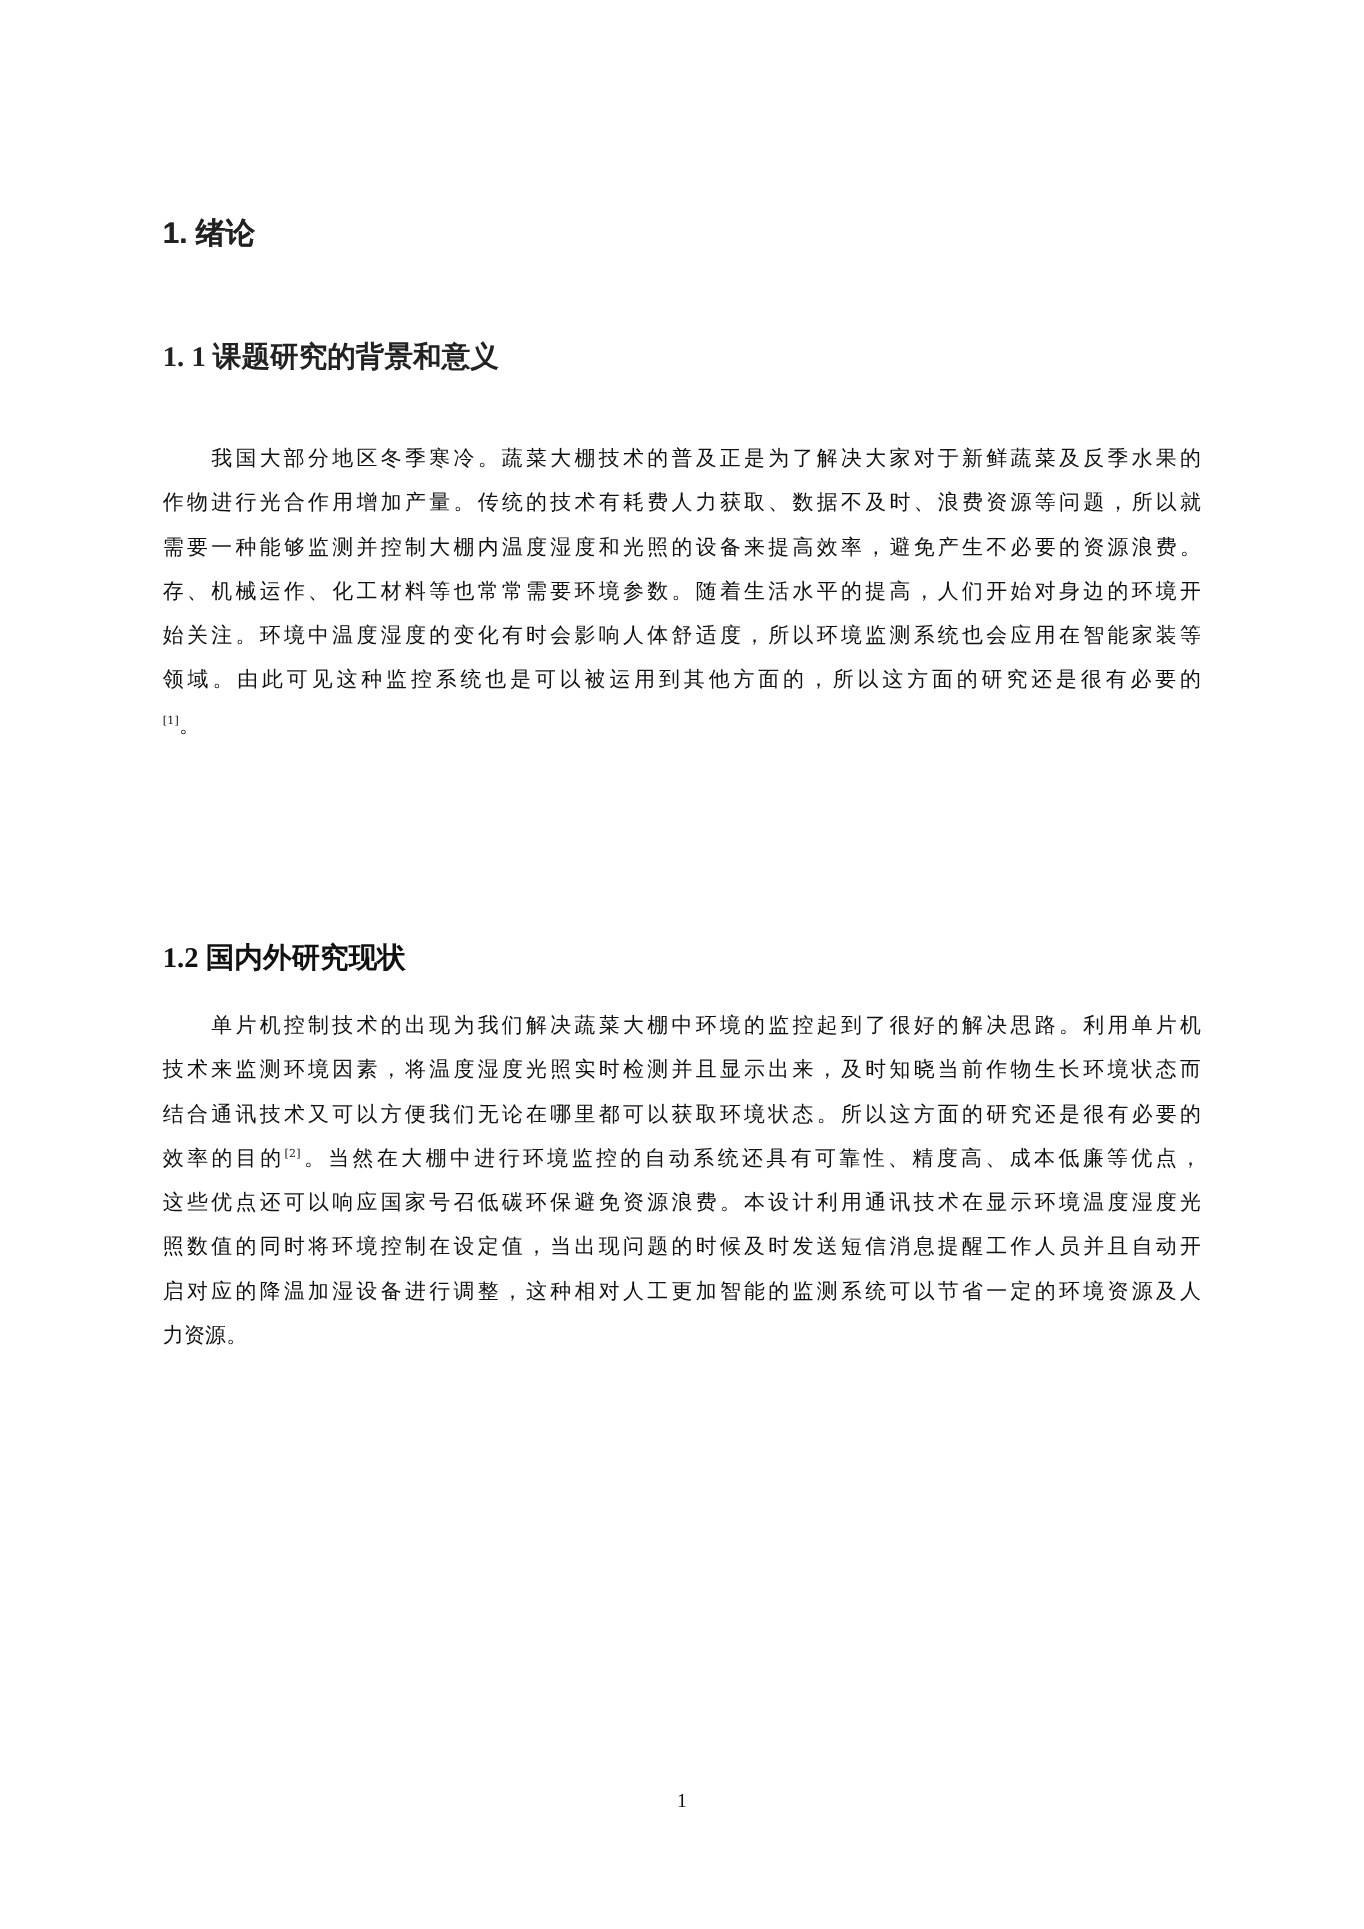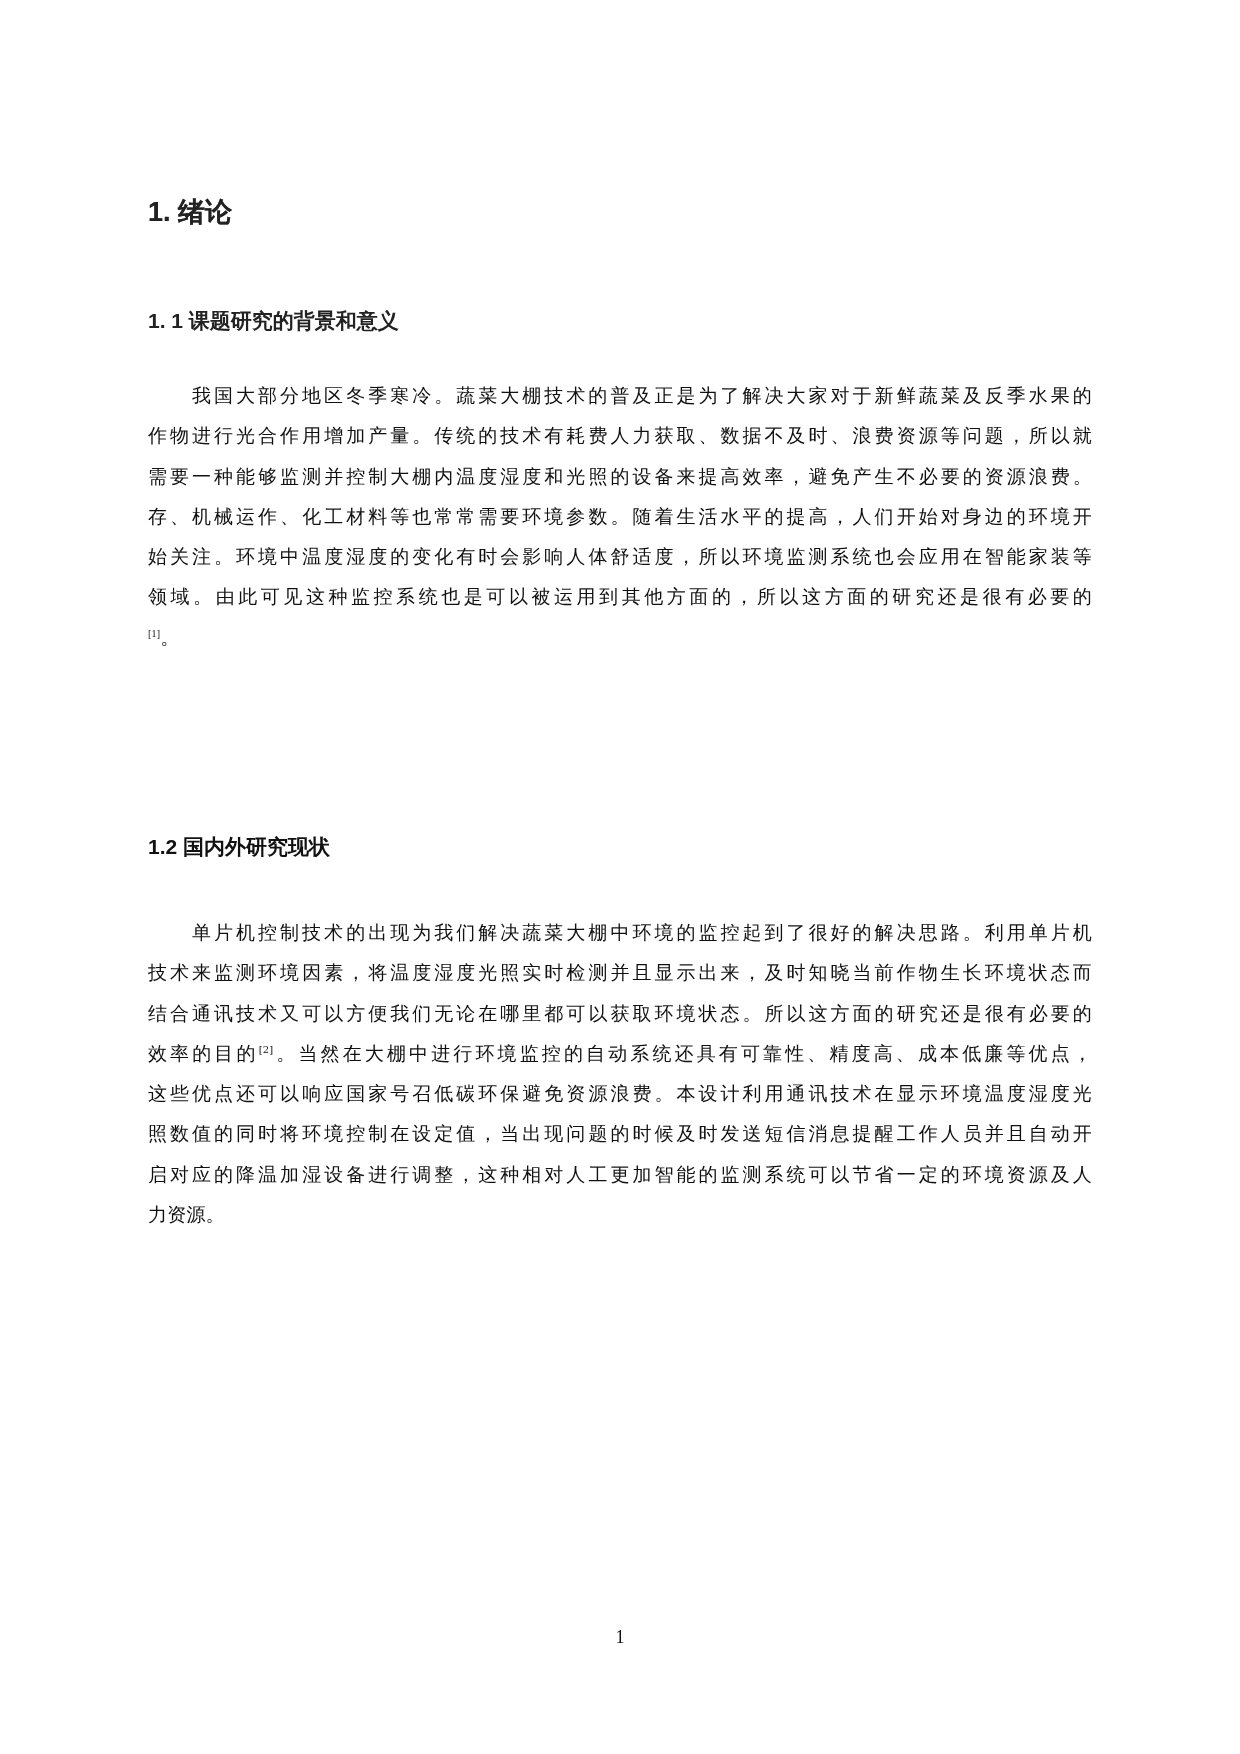--- a/index.html
+++ b/index.html
@@ -9,31 +9,31 @@
   }
   .page { position: absolute; left: 0; top: 0; width: 1240px; height: 1278px; }
   .h1 {
     position: absolute; left: 148px; top: 194px;
     font-family: "Liberation Sans", "DejaVu Sans", sans-serif;
     font-size: 27px; font-weight: bold; color: #222;
     text-shadow: 0 0 0.5px #555;
   }
   .h2 {
     position: absolute; left: 148px;
-    font-family: Liberation Sans, sans-serif;
-    font-size: 21px; font-weight: bold; color: #111;
+    font-family: Liberation Serif, serif;
+    font-size: 26px; font-weight: bold; color: #111;
   }
   .h2.s1 { top: 307px; color: #222; }
-  .h2.s2 { top: 833px; text-align: center; }
+  .h2.s2 { top: 853px; text-align: center; }
   .para {
     position: absolute; left: 148px; width: 944px;
     font-size: 19px; line-height: 40.3px; color: #111;
     text-align: justify; text-indent: 2em; letter-spacing: 0.2px;
   }
-  .para.p1 { top: 376px; font-family: Liberation Serif, serif; }
+  .para.p1 { top: 397px; }
   .para.p2 { top: 912px; }
   .para .line { display: block; text-indent: 0; white-space: nowrap; text-align-last: justify; }
   .para .line.first { padding-left: 44px; }
   .para .line.last { text-align-last: left; }
   sup.ref { font-size: 10px; vertical-align: 7px; line-height: 0; }
   .pagenum {
     position: absolute; left: 0; width: 1240px; top: 1627px; text-align: center;
     font-family: "Liberation Serif", "DejaVu Serif", serif; font-size: 18px; color: #111;
   }
 </style>

